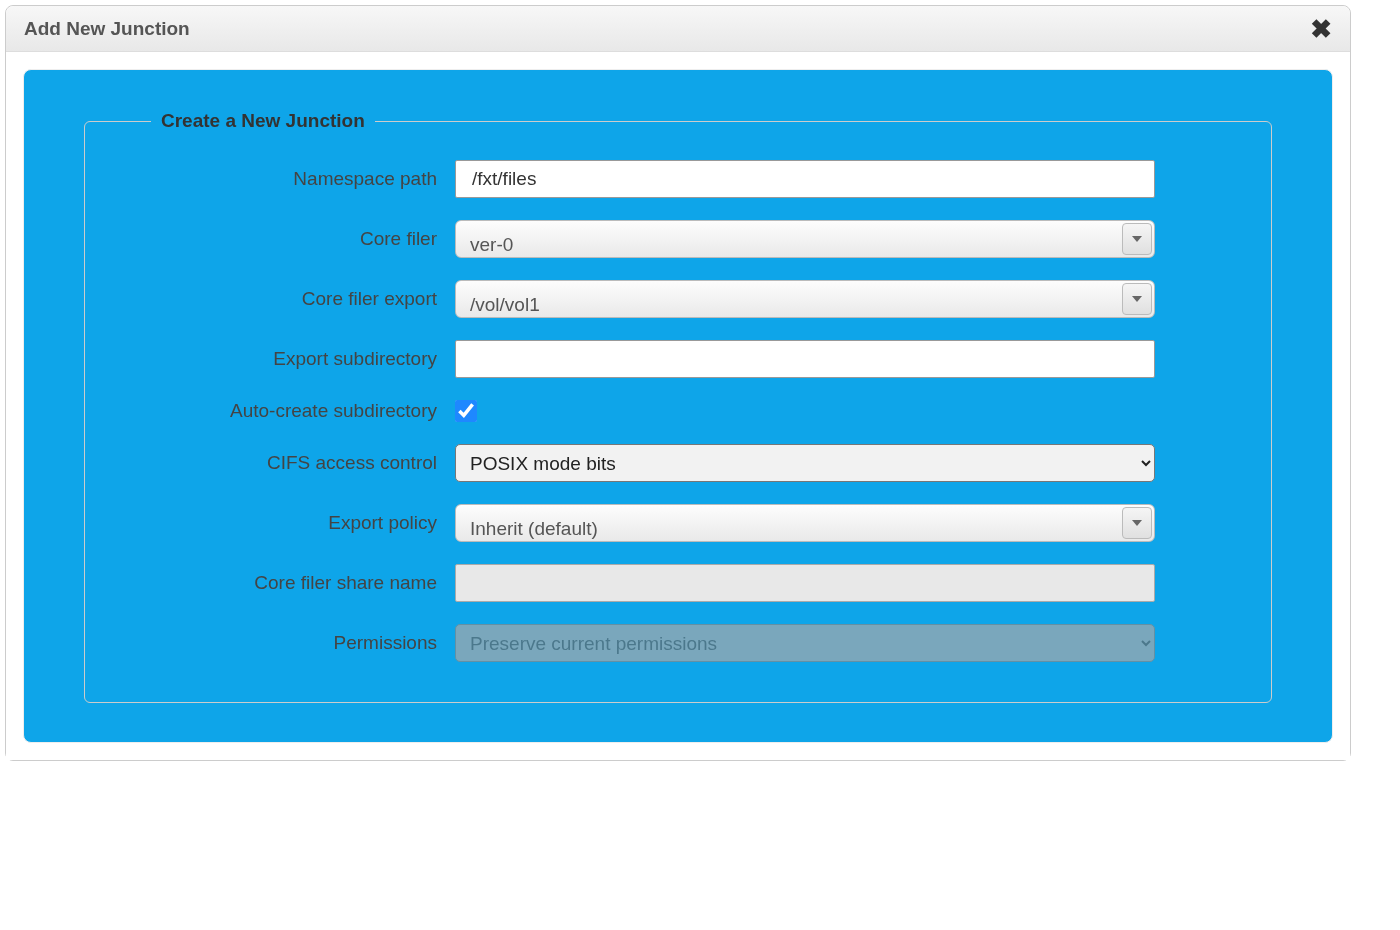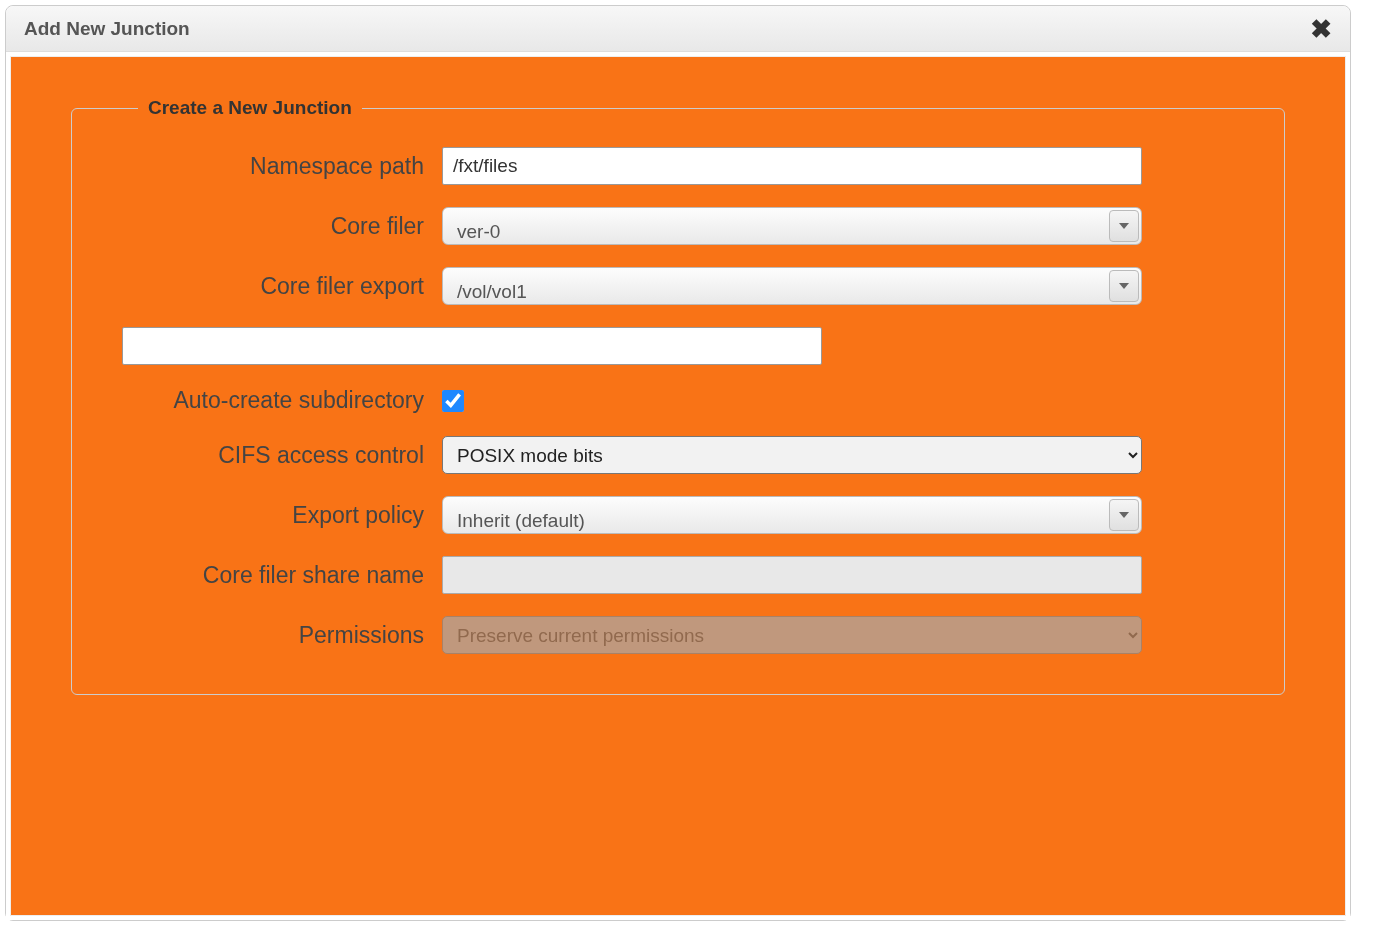--- a/index.html
+++ b/index.html
@@ -4,21 +4,21 @@
   <style>
     * { margin: 0; padding: 0; box-sizing: border-box; }
     body {
       font-family: "Trebuchet MS", "Lucida Grande", Verdana, sans-serif;
       background: #fff;
       padding: 5px;
       color: #333;
     }
     .dialog {
       width: 1346px;
-      height: 916px;
+      height: 756px;
       border: 1px solid #ccc;
       border-radius: 8px;
       background: #fff;
       display: flex;
       flex-direction: column;
       position: relative;
     }
     .dialog-header {
       background: linear-gradient(to bottom, #f7f7f7, #e8e8e8);
       border-bottom: 1px solid #ddd;
@@ -44,24 +44,24 @@
     .dialog-body {
       flex: 1;
       padding: 0;
       background: #fff;
       display: flex;
       flex-direction: column;
     }
     .content-area {
       flex: 1;
       padding: 40px 60px 20px 60px;
-      background: #f97316;
-      margin: 4px;
+      background: #0ea5e9;
+      margin: 17px;
       border: 1px solid #eee;
-      border-radius: 1px;
+      border-radius: 8px;
     }
     fieldset {
       border: 1px solid #ccc;
       border-radius: 6px;
       padding: 28px 50px 40px 50px;
     }
     legend {
       font-size: 19px;
       font-weight: bold;
       color: #333;
@@ -71,27 +71,27 @@
     .form-row {
       display: flex;
       align-items: center;
       margin-bottom: 22px;
     }
     .form-row:last-child { margin-bottom: 0; }
     .form-label {
       width: 320px;
       text-align: right;
       padding-right: 18px;
-      font-size: 23px;
+      font-size: 19px;
       color: #444;
     }
     .text-input {
       flex: 1;
       height: 38px;
-      padding: 4px 10px;
+      padding: 4px 16px;
       font-size: 19px;
       border: 1px solid #999;
       border-radius: 2px;
       max-width: 700px;
       font-family: inherit;
       color: #333;
     }
     .text-input.disabled {
       background: #e8e8e8;
       border-color: #aaa;
@@ -228,20 +228,21 @@
               <span class="arrow-btn">
                 <svg viewBox="0 0 10 6">
                     <path d="M0 0 L5 6 L10 0 Z" fill="#666"></path>
                   </svg>
               </span>
             </div>
           </div>
         </div>
 
         <div class="form-row">
+          <div class="form-label">Export subdirectory</div>
           <input type="text" class="text-input" value="" style="">
         </div>
 
         <div class="form-row">
           <div class="form-label">Auto-create subdirectory</div>
           <input type="checkbox" class="checkbox" checked="" style="">
         </div>
 
         <div class="form-row">
           <div class="form-label">CIFS access control</div>

